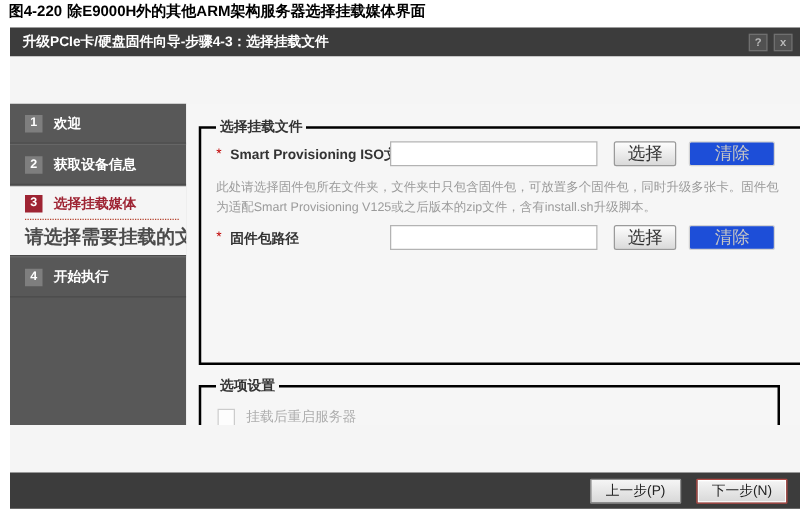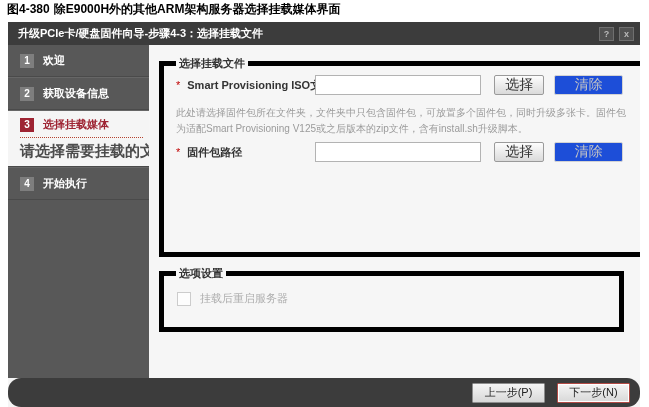--- a/index.html
+++ b/index.html
@@ -9,21 +9,21 @@
     font-family:"Liberation Sans","DejaVu Sans",sans-serif;
   }
   .figure-title{
     position:absolute;top:1px;left:7px;font-size:12px;color:#000;
     white-space:nowrap;font-weight:bold;
   }
   .figure-title .fig-label{font-weight:bold;margin-right:4px;}
 
   .dialog{
     position:absolute;left:8px;top:22px;width:632px;height:385px;
-    display:flex;flex-direction:column;background:#f5f5f5;
+    display:flex;flex-direction:column;background:#f5f5f5;gap:38px;
   }
   .dlg-header{
     height:23px;flex:0 0 23px;background:var(--header,#3c3c3c);
     display:flex;align-items:center;padding:0 6px 0 10px;
   }
   .dlg-title{color:#ffffff;font-size:11px;font-weight:bold;flex:1;white-space:nowrap;}
   .dlg-hbtn{
     width:15px;height:14px;margin-left:5px;flex:0 0 auto;
     background:#515151;border:1px solid #6f6f6f;color:#b9b9b9;
     font-size:9px;font-weight:bold;line-height:12px;text-align:center;
@@ -49,21 +49,21 @@
   }
   .step-active .step-head{display:flex;align-items:center;}
   .step-active .step-num{background:var(--accent,#9e2433);}
   .step-active .step-label{color:var(--accent,#9e2433);}
   .step-dotted{border-bottom:1px dotted #b5432f;margin:5px 0 4px 0;height:0;}
   .step-sub{font-size:15px;color:#4c4c4c;font-weight:bold;white-space:nowrap;}
   .sidebar-filler{flex:1;}
 
   .content{flex:1;background:#f6f6f6;padding:2px 10px 0 8px;overflow:hidden;}
   fieldset{
-    border:5px solid #000000;margin:9px 6px 0 2px;padding:0 10px 6px 10px;
+    border:2px solid #000000;margin:9px 6px 0 2px;padding:0 10px 6px 10px;
     background:#f6f6f6;
   }
   legend{font-size:11px;font-weight:bold;color:#333333;padding:0 3px;margin-left:2px;}
   .hint{color:#9b9b9b;font-size:10px;line-height:1.55;margin:3px 0 6px 2px;}
   .field-row{display:flex;align-items:center;margin:4px 0 10px 0;}
   .req{color:#c00000;font-size:11px;margin:0 7px 0 2px;flex:0 0 auto;}
   .field-label{width:128px;flex:0 0 128px;font-size:11px;font-weight:bold;color:#333333;white-space:nowrap;}
   .field-input{
     width:158px;height:16px;flex:0 0 auto;border:1px solid #b3b3b3;background:#ffffff;
     font-size:11px;padding:1px 3px;margin-right:13px;
@@ -80,34 +80,34 @@
 
   .chk-row{display:flex;align-items:center;margin:10px 0 15px 3px;}
   .chk-box{
     width:12px;height:12px;flex:0 0 12px;border:1px solid #cccccc;background:#fdfdfd;
     margin-right:9px;
   }
   .chk-label{font-size:11px;color:#aeaeae;white-space:nowrap;}
 
   .dlg-footer{
     height:29px;flex:0 0 29px;background:var(--header,#3c3c3c);
-    display:flex;align-items:center;justify-content:flex-end;padding-right:10px;border-radius:13px;
+    display:flex;align-items:center;justify-content:flex-end;padding-right:10px;
   }
   .fbtn{
     width:73px;height:20px;margin-left:12px;
     background:linear-gradient(#f5f5f5,#d8d8d8);border:1px solid #8d8d8d;border-radius:1px;
     font-size:11px;color:#222222;font-family:inherit;cursor:pointer;padding:0;
   }
   .fbtn-primary{border:1px solid #b24a45;box-shadow:inset 0 0 0 1px #ffffff;}
 </style>
 </head>
 <body>
 
 <div class="figure-title">
-  <span class="fig-label">图4-380</span><span>除E9000H外的其他ARM架构服务器选择挂载媒体界面</span>
+  <span class="fig-label">图4-220</span><span>除E9000H外的其他ARM架构服务器选择挂载媒体界面</span>
 </div>
 
 <div class="dialog">
 
   <div class="dlg-header">
     <div class="dlg-title">升级PCIe卡/硬盘固件向导-步骤4-3：选择挂载文件</div>
     <div class="dlg-hbtn">?</div>
     <div class="dlg-hbtn">x</div>
   </div>
 

